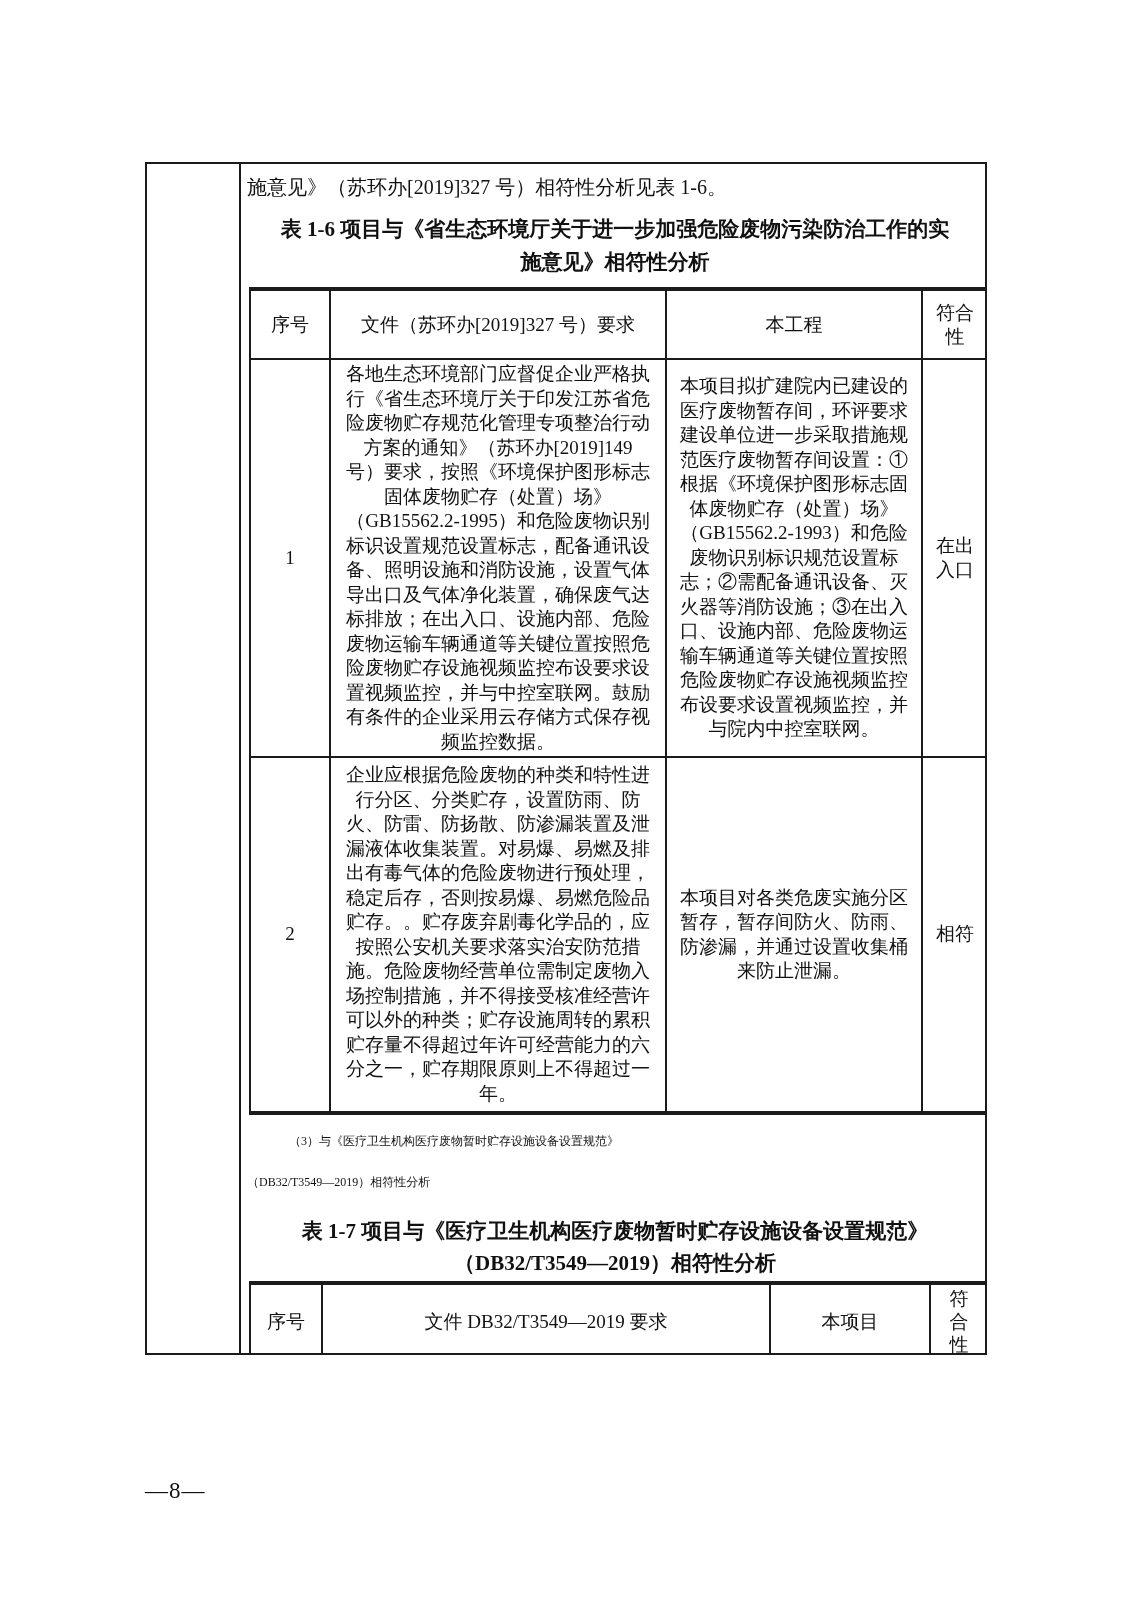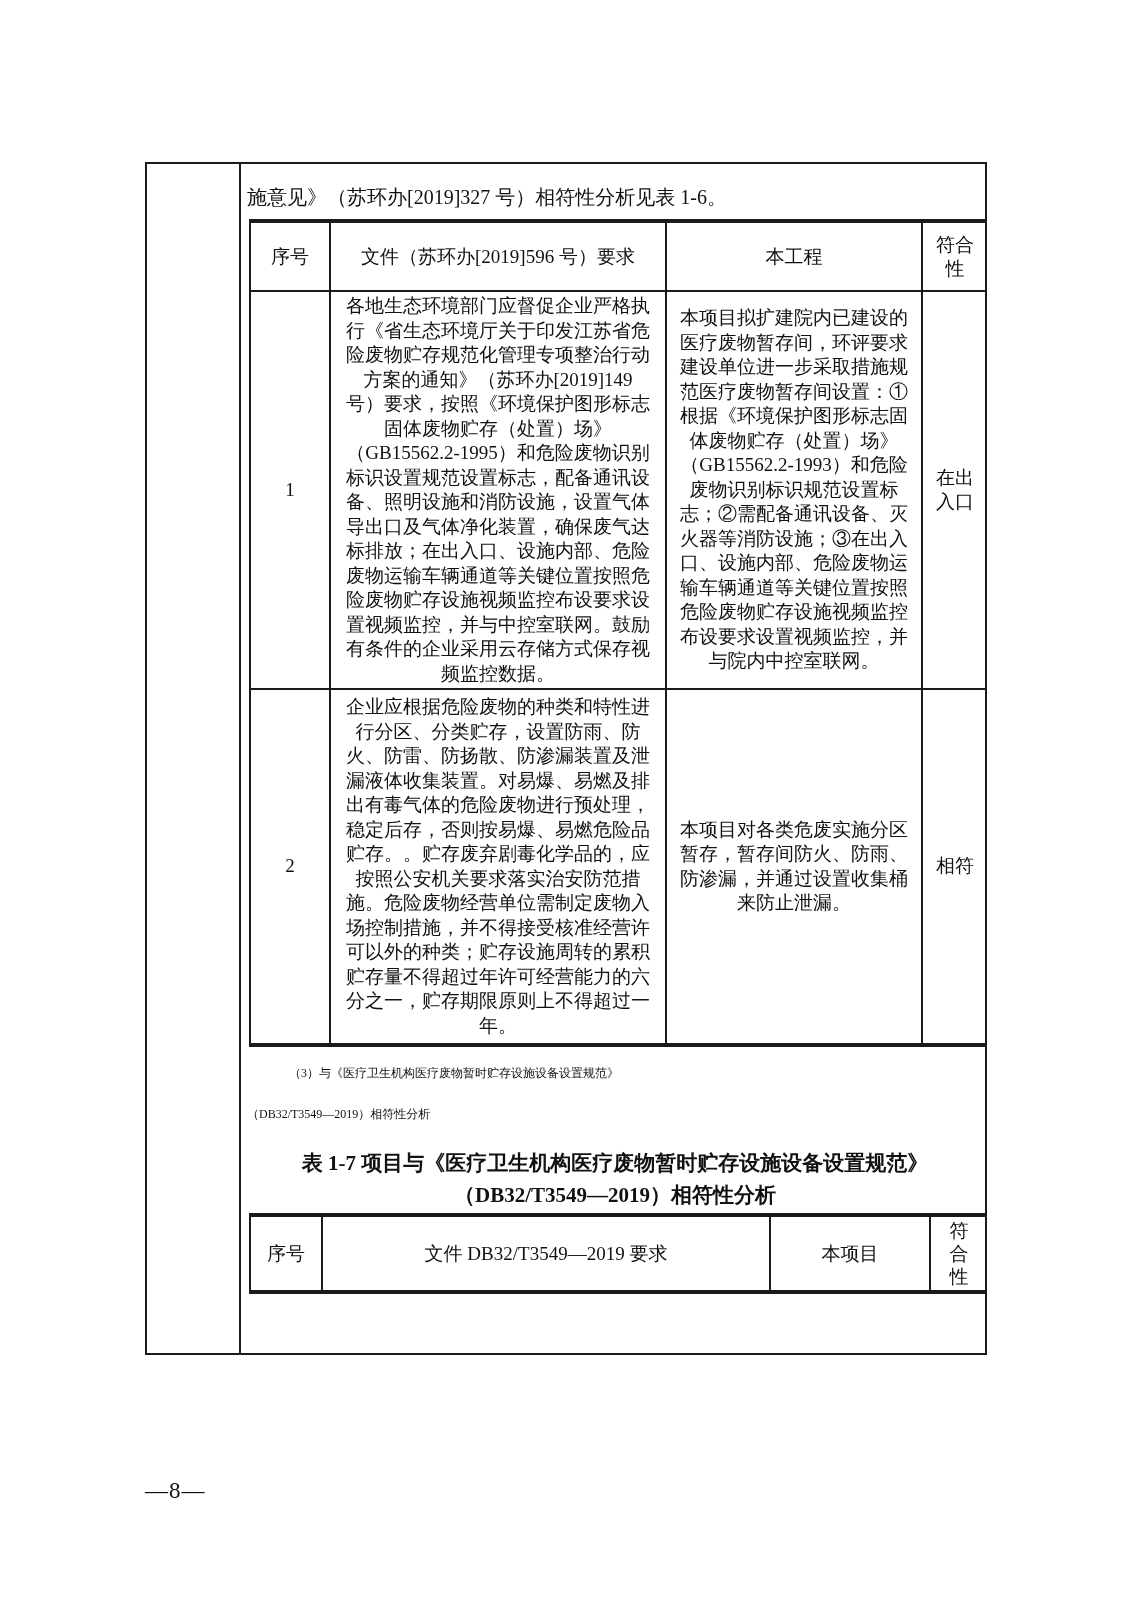--- a/index.html
+++ b/index.html
@@ -22,21 +22,21 @@
     width: 94px;
     border-right: 2px solid #1b1b1b;
     flex-shrink: 0;
   }
   .content {
     flex: 1;
     padding: 0 0 0 4px;
     overflow: hidden;
   }
   .intro {
-    margin: 20px 0 0 2px;
+    margin: 10px 0 0 2px;
     font-size: 20px;
     line-height: 27px;
   }
   .tbl-title {
     font-size: 21px;
     font-weight: bold;
     text-align: center;
     line-height: 33px;
     margin: 12px 0 0 0;
     white-space: pre-line;
@@ -85,32 +85,34 @@
 </style>
 </head>
 <body>
 
 <div class="frame">
   <div class="margin-col"></div>
   <div class="content">
 
     <p class="intro">施意见》（苏环办[2019]327 号）相符性分析见表 1-6。</p>
 
+    <div class="tbl-title">表 1-6 项目与《省生态环境厅关于进一步加强危险废物污染防治工作的实
+施意见》相符性分析</div>
 
     <table class="t16">
       <colgroup>
         <col style="width:80px">
         <col style="width:336px">
         <col style="width:256px">
         <col style="width:66px" class="comp-col">
       </colgroup>
       <thead>
         <tr>
           <th>序号</th>
-          <th>文件（苏环办[2019]596 号）要求</th>
+          <th>文件（苏环办[2019]327 号）要求</th>
           <th>本工程</th>
           <th class="comp-col">符合性</th>
         </tr>
       </thead>
       <tbody>
         <tr class="r1">
           <td>1</td>
           <td>各地生态环境部门应督促企业严格执行《省生态环境厅关于印发江苏省危险废物贮存规范化管理专项整治行动方案的通知》（苏环办[2019]149 号）要求，按照《环境保护图形标志固体废物贮存（处置）场》（GB15562.2-1995）和危险废物识别标识设置规范设置标志，配备通讯设备、照明设施和消防设施，设置气体导出口及气体净化装置，确保废气达标排放；在出入口、设施内部、危险废物运输车辆通道等关键位置按照危险废物贮存设施视频监控布设要求设置视频监控，并与中控室联网。鼓励有条件的企业采用云存储方式保存视频监控数据。</td>
           <td>本项目拟扩建院内已建设的医疗废物暂存间，环评要求建设单位进一步采取措施规范医疗废物暂存间设置：①根据《环境保护图形标志固体废物贮存（处置）场》（GB15562.2-1993）和危险废物识别标识规范设置标志；②需配备通讯设备、灭火器等消防设施；③在出入口、设施内部、危险废物运输车辆通道等关键位置按照危险废物贮存设施视频监控布设要求设置视频监控，并与院内中控室联网。</td>
           <td class="comp">在出入口</td>

